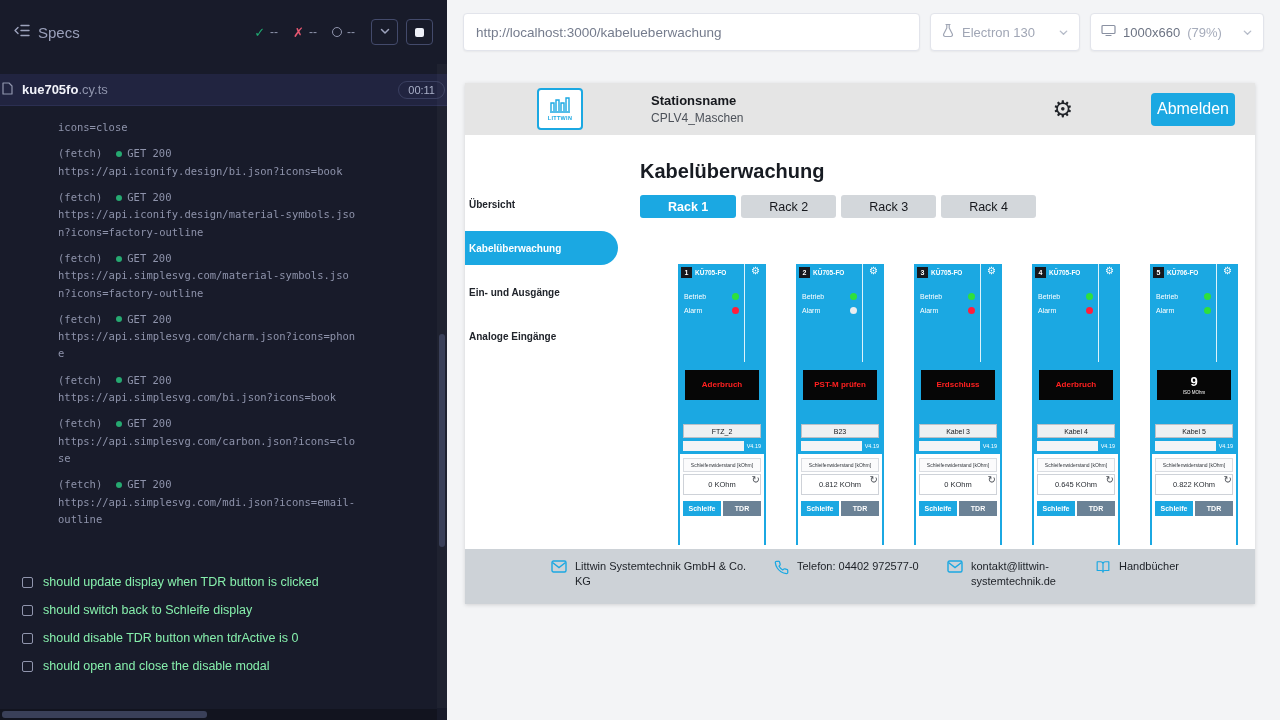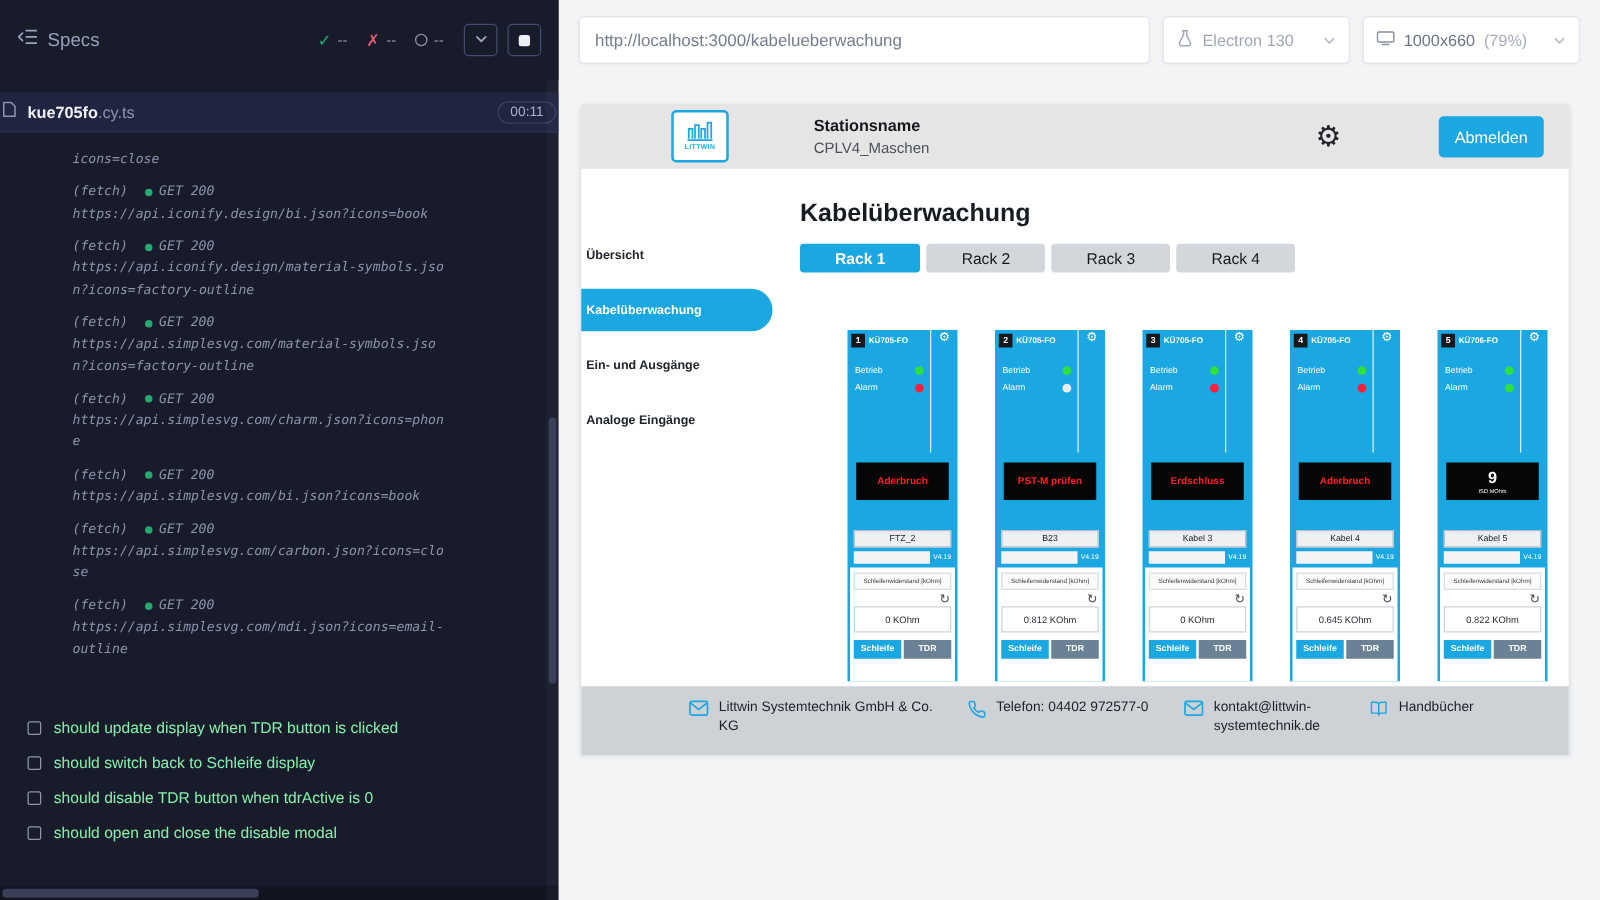--- a/index.html
+++ b/index.html
@@ -18,21 +18,21 @@
   .icon-pending{width:10px;height:10px;border:1px solid #9095ad;border-radius:50%;display:inline-block}
   .runner-controls{display:flex;gap:8px}
   .ctrl-btn{width:27px;height:26px;border:1px solid #434a6b;border-radius:4px;background:transparent;display:flex;align-items:center;justify-content:center;cursor:pointer}
   .stop-icon{width:9px;height:9px;background:#eef0f8;border-radius:2px}
 
   .spec-bar{margin-top:10px;height:32px;background:#212440;border-bottom:1px solid #2b2f52;display:flex;align-items:center;padding:0 2px;gap:9px;flex-shrink:0;cursor:pointer}
   .spec-name{color:#f2f3fa;font-size:13px;font-weight:700}
   .spec-ext{color:#9095ad;font-weight:400}
   .spec-timer{margin-left:auto;border:1px solid #3a3f60;border-radius:11px;padding:2px 9px;color:#aab0c8;font-size:11px}
 
-  .log{flex:1;overflow:hidden;padding:13px 88px 6px 58px;font-family:"DejaVu Sans Mono",monospace;font-style:italic;font-size:10.5px;line-height:1.65;color:#8e93ab;word-break:break-all}
+  .log{flex:1;overflow:hidden;padding:13px 88px 6px 58px;font-family:"DejaVu Sans Mono",monospace;font-size:10.5px;line-height:1.65;color:#8e93ab;word-break:break-all}
   .log-entry{margin-bottom:9px;cursor:pointer}
   .log-partial{margin-bottom:9px}
   .log-meta{display:flex;align-items:center}
   .log-dot{width:6px;height:6px;border-radius:50%;background:#26a971;display:inline-block;margin:0 5px 0 14px;flex-shrink:0}
 
   .tests{padding:0 14px 40px 22px;flex-shrink:0}
   .test-item{display:flex;align-items:center;gap:10px;height:28px;color:#86efac;font-size:12.5px;cursor:pointer}
   .test-box{width:11px;height:11px;border:1px solid #9095ad;border-radius:2px;flex-shrink:0}
 
   .v-scroll{position:absolute;top:64px;right:0;width:10px;bottom:12px;background:rgba(255,255,255,0.03)}
@@ -53,21 +53,21 @@
   .aut-canvas{flex:1;position:relative;background:#f3f4f6}
   .app{position:absolute;left:18px;top:19px;width:790px;height:521px;background:#fff;box-shadow:0 1px 4px rgba(0,0,0,.14);display:flex;flex-direction:column}
 
   .app-header{height:52px;background:#e5e5e5;display:flex;align-items:center;padding:0 20px;flex-shrink:0}
   .logo{width:46px;height:42px;background:#fff;border:2px solid #1ba8e2;border-radius:4px;margin-left:52px;display:flex;flex-direction:column;align-items:center;justify-content:center;gap:2px;flex-shrink:0}
   .logo-text{font-size:5.5px;font-weight:700;color:#1ba8e2;letter-spacing:.3px}
   .station{margin-left:68px}
   .station-label{font-size:13px;font-weight:700;color:#16181d}
   .station-name{font-size:12px;color:#4c5159;margin-top:3px}
   .header-gear{margin-left:auto;margin-right:78px;font-size:23px;color:#22252a;font-style:normal;cursor:pointer;line-height:1}
-  .logout-btn{width:84px;height:33px;background:#1ba8e2;color:#fff;border:none;border-radius:4px;font-size:13px;font-family:"Liberation Sans",sans-serif;cursor:pointer}
+  .logout-btn{width:84px;height:33px;background:#1ba8e2;color:#fff;border:none;border-radius:4px;font-size:16px;font-family:"Liberation Sans",sans-serif;cursor:pointer}
 
   .app-body{flex:1;display:flex;min-height:0}
   .sidebar{width:153px;padding-top:52px;flex-shrink:0}
   .nav-item{height:34px;display:flex;align-items:center;padding-left:4px;font-size:10px;font-weight:600;color:#20242b;margin-bottom:10px;cursor:pointer}
   .nav-item.active{background:#1ba8e2;color:#fff;font-weight:700;border-radius:0 17px 17px 0}
 
   .main{flex:1;padding:25px 0 0 22px;min-width:0}
   .page-title{font-size:20px;font-weight:700;color:#171b22}
   .tabs{display:flex;gap:5px;margin-top:12px}
   .tab{height:23px;padding:0 28px;display:flex;align-items:center;font-size:12.5px;background:#d3d7db;color:#16181d;border-radius:3px;cursor:pointer}
@@ -93,21 +93,21 @@
   .alarm-text{color:#ff2020;font-size:8px;font-weight:700;line-height:1.15;padding:0 2px}
   .iso-val{color:#fff;font-size:13px;font-weight:700;line-height:1}
   .iso-unit{color:#fff;font-size:4.5px;margin-top:2px}
   .cable{margin:24px 5px 0;height:14px;background:#eef0f2;border:1px solid #bac0c7;font-size:7px;color:#16181d;display:flex;align-items:center;justify-content:center;flex-shrink:0}
   .ver-row{display:flex;align-items:center;margin:2px 5px 0;height:11px;gap:3px;flex-shrink:0}
   .ver-box{flex:1;height:10px;background:#f3f4f6}
   .ver{font-size:5.5px;color:#fff}
   .card-white{flex:1;margin:3px 2px 0;background:#fff;position:relative;padding:4px 3px 0}
   .res-label{border:1px solid #d9dce1;background:#fbfbfc;font-size:5px;color:#33373d;text-align:center;padding:3px 1px;line-height:1.2}
   .res-refresh{position:absolute;right:4px;top:21px;font-size:10px;color:#4a4e55;font-style:normal;cursor:pointer;line-height:1}
-  .res-value{margin-top:13px;height:21px;border:1px solid #ced2d8;display:flex;align-items:center;justify-content:center;font-size:7.5px;color:#2a2e34;background:#fff}
+  .res-value{margin-top:2px;height:21px;border:1px solid #ced2d8;display:flex;align-items:center;justify-content:center;font-size:7.5px;color:#2a2e34;background:#fff}
   .btn-row{display:flex;gap:2px;margin-top:6px}
   .cbtn{flex:1;height:15px;border:none;font-size:7px;font-weight:700;color:#fff;display:flex;align-items:center;justify-content:center;padding:0;font-family:"Liberation Sans",sans-serif;cursor:pointer}
   .cbtn.loop{background:#1ba8e2}
   .cbtn.tdr{background:#6b8296}
 
   .app-footer{height:55px;background:#cdd2d7;display:flex;align-items:flex-start;padding:10px 0 0 86px;gap:24px;flex-shrink:0}
   .f-item{display:flex;gap:8px;font-size:11px;color:#1c2026;line-height:1.35}
   .f-icon{color:#1ba8e2;flex-shrink:0;margin-top:1px;display:flex}
   .f-text.company{width:175px}
   .f-text.phone{width:126px}

